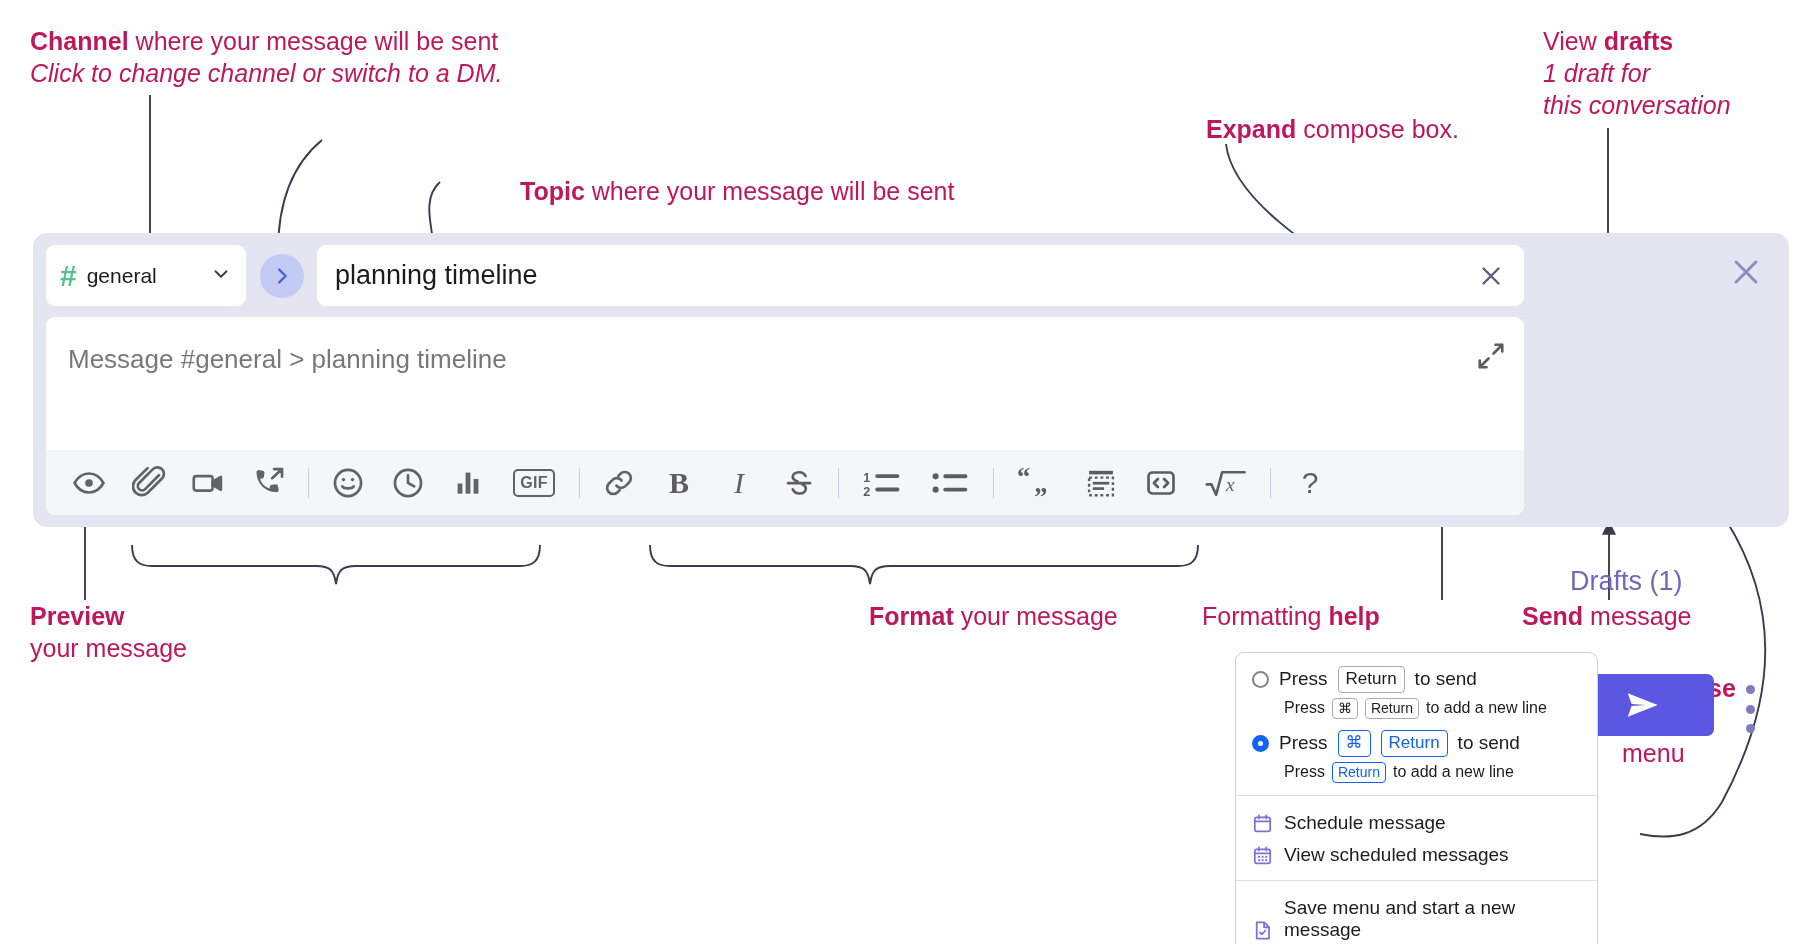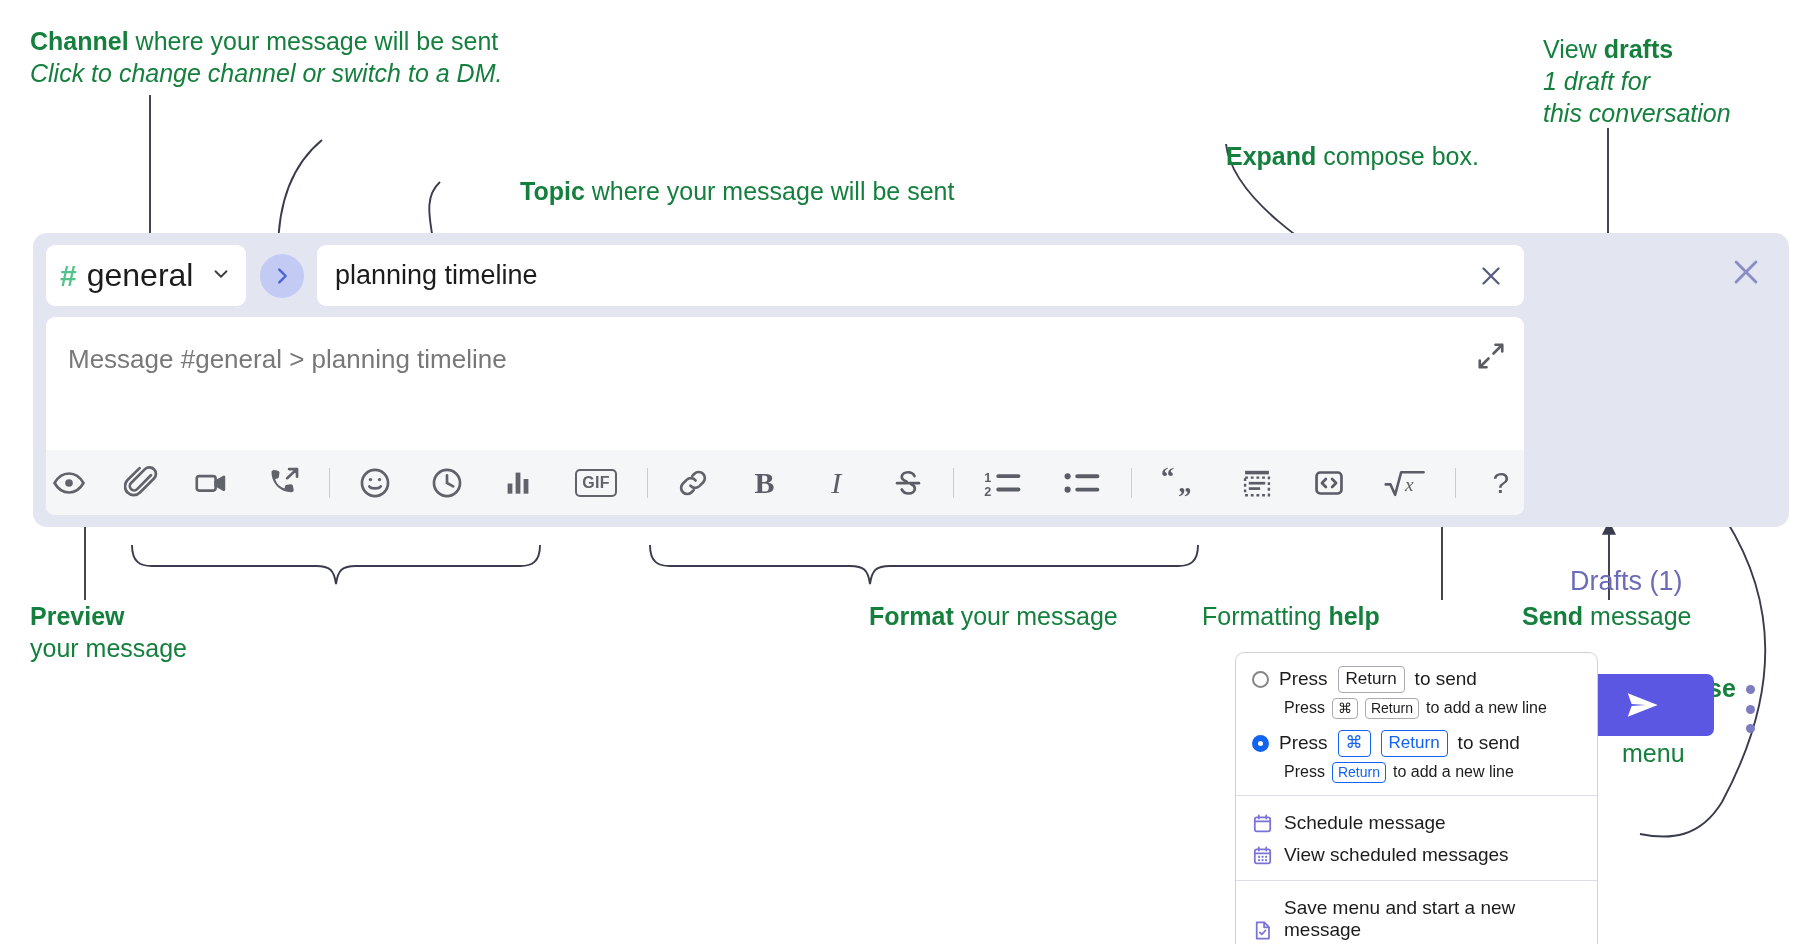--- a/index.html
+++ b/index.html
@@ -8,21 +8,21 @@
     width: 1814px; height: 944px;
     background: #ffffff;
     font-family: "Liberation Sans", sans-serif;
     overflow: hidden;
   }
   #root { position: relative; width: 1814px; height: 944px; }
 
   
   .anno {
     position: absolute;
-    color: #15803d;
+    color: #be185d;
     font-size: 25px;
     line-height: 1.28;
     white-space: nowrap;
   }
   .anno b { font-weight: 700; }
   .anno i { font-style: italic; }
 
   
   #lines { position: absolute; left: 0; top: 0; width: 1814px; height: 944px; pointer-events: none; }
 
@@ -45,21 +45,21 @@
   .channel-pill {
     width: 200px; height: 61px;
     background: #ffffff;
     border-radius: 9px;
     display: flex; align-items: center;
     padding: 0 14px;
     gap: 10px;
     cursor: pointer;
   }
   .hash-icon { color: #52c38a; font-size: 30px; font-weight: 700; line-height: 1; }
-  .channel-name { font-size: 32px; color: #1d1c1d; }
+  .channel-name { font-size: 21px; color: #1d1c1d; }
   .chev { margin-left: auto; color: #3c3c46; }
 
   .go-btn {
     width: 44px; height: 44px; margin: 0 13px 0 14px;
     border-radius: 50%;
     background: #c3cbf5;
     display: flex; align-items: center; justify-content: center;
     cursor: pointer;
     flex: none;
   }
@@ -90,22 +90,21 @@
     position: absolute; right: 18px; top: 24px;
     cursor: pointer; display: flex;
   }
 
   
   .toolbar {
     position: absolute; left: 0; right: 0; bottom: 0;
     height: 65px;
     background: #f5f6f8;
     display: flex; align-items: center;
-    padding: 0 0;
-    justify-content: space-between;
+    padding: 0 20px;
   }
   .tb-btn {
     width: 46px; height: 46px;
     display: flex; align-items: center; justify-content: center;
     color: #61636b;
     cursor: pointer;
     flex: none;
   }
   .tb-gap { width: 14px; flex: none; }
   .tb-sep { width: 1px; height: 30px; background: #c9ccd4; margin: 0 16px; flex: none; }
@@ -225,25 +224,25 @@
   <div class="anno" style="left:30px; top:25px;">
     <div><b>Channel</b><span> where your message will be sent</span></div>
     <div><i>Click to change channel or switch to a DM.</i></div>
   </div>
 
 
   <div class="anno" style="left:477px; top:175px;margin-left:43px;">
     <b>Topic</b><span> where your message will be sent</span>
   </div>
 
-  <div class="anno" style="left:1206px; top:140px;margin-left:20px;">
+  <div class="anno" style="left:1206px; top:113px;">
     <b>Expand</b><span> compose box.</span>
   </div>
 
-  <div class="anno" style="left:1543px; top:25px;margin-top:8px;">
+  <div class="anno" style="left:1543px; top:25px;">
     <div><span>View </span><b>drafts</b></div>
     <div><i>1 draft for</i></div>
     <div><i>this conversation</i></div>
   </div>
 
   <div class="anno" style="left:30px; top:600px;">
     <div><b>Preview</b></div>
     <div><span>your message</span></div>
   </div>
 

